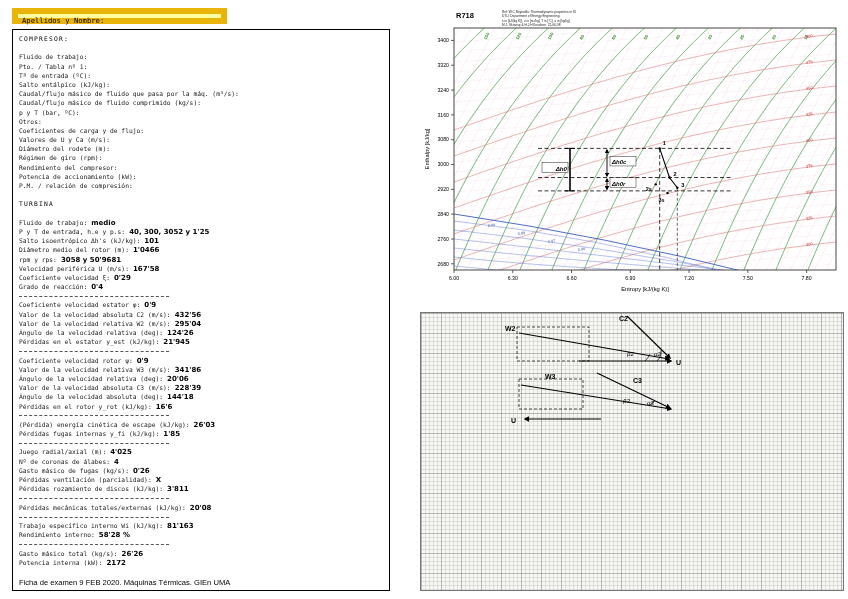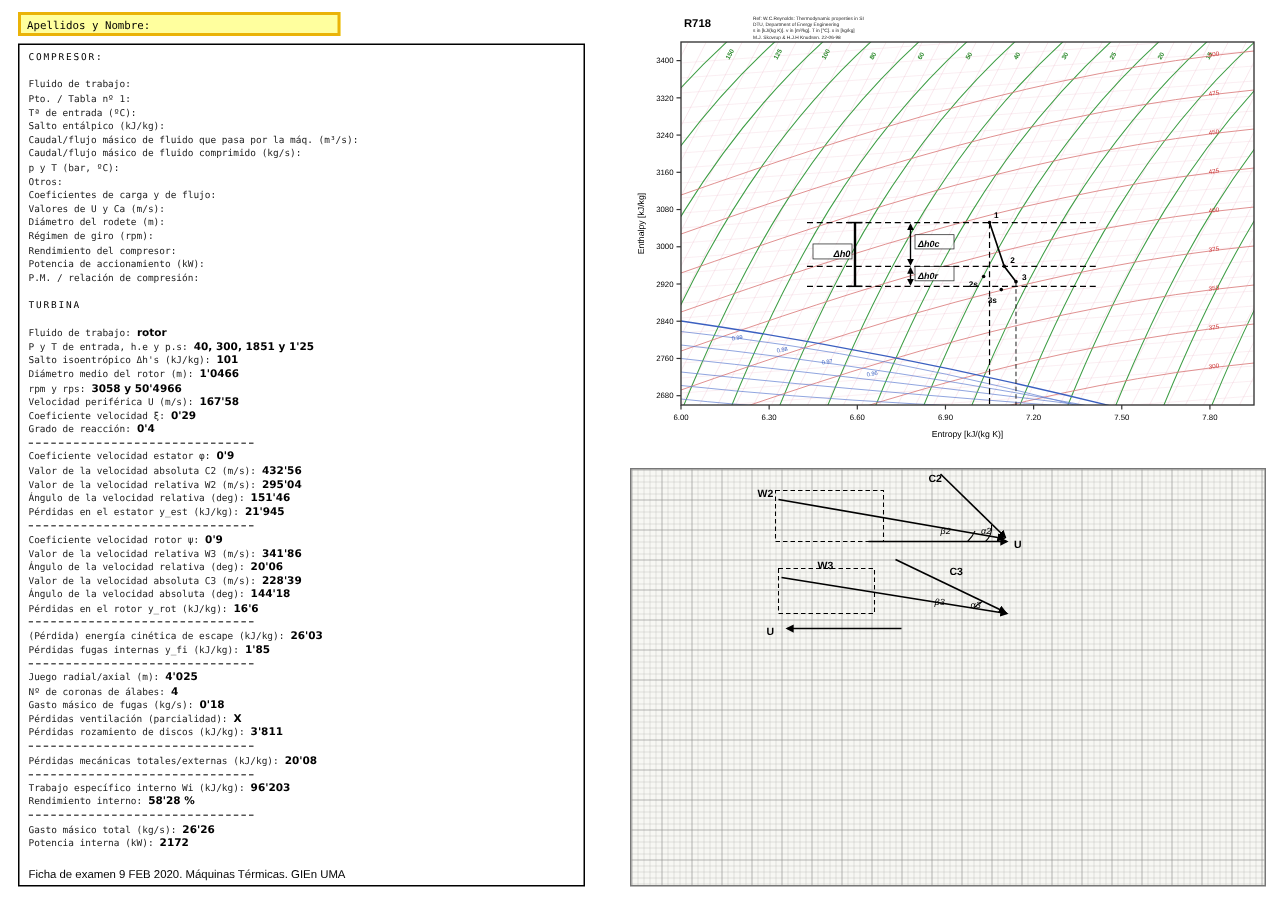--- a/index.html
+++ b/index.html
@@ -2,21 +2,21 @@
 <html><head>
 <meta charset="utf-8">
 <style>
   html,body{margin:0;padding:0;background:#fff;}
   .page{position:relative;width:848px;height:599px;background:#fff;overflow:hidden;
         font-family:"Liberation Sans",sans-serif;}
 
   
   .left-panel{position:absolute;left:12px;top:8px;width:392px;height:585px;}
   .name-box{position:absolute;left:0;top:0;width:215px;height:16px;background:#ffff9e;
-            border:2px solid #eab308;box-sizing:border-box;padding:2px 4px;
+            border:6px solid #eab308;box-sizing:border-box;padding:2px 4px;
             font:7.2px "DejaVu Sans Mono",monospace;color:#000;}
   .main-box{position:absolute;left:0;top:21px;width:378px;height:562px;border:1px solid #000;
             box-sizing:border-box;padding:4px 6px 14px 6px;background:#fff;}
   .ln{height:9.2px;line-height:9.2px;font:6.3px/9.2px "DejaVu Sans Mono",monospace;
       white-space:nowrap;overflow:hidden;color:#222;}
   .ln.h{letter-spacing:1.2px;color:#000;}
   .ln .val{font:bold 7px "DejaVu Sans",sans-serif;margin-left:4px;color:#000;}
   .sepline{display:inline-block;width:150px;border-top:1px dashed #555;vertical-align:middle;}
   .form-footer{position:absolute;left:6px;bottom:3px;font:7.6px "Liberation Sans",sans-serif;color:#000;}
 
@@ -59,54 +59,54 @@
           <div class="ln f"><span class="lbl">Coeficientes de carga y de flujo:</span></div>
           <div class="ln f"><span class="lbl">Valores de U y Ca (m/s):</span></div>
           <div class="ln f"><span class="lbl">Diámetro del rodete (m):</span></div>
           <div class="ln f"><span class="lbl">Régimen de giro (rpm):</span></div>
           <div class="ln f"><span class="lbl">Rendimiento del compresor:</span></div>
           <div class="ln f"><span class="lbl">Potencia de accionamiento (kW):</span></div>
           <div class="ln f"><span class="lbl">P.M. / relación de compresión:</span></div>
           <div class="ln b"></div>
           <div class="ln h">TURBINA</div>
           <div class="ln b"></div>
-          <div class="ln f"><span class="lbl">Fluido de trabajo:</span><span class="val">rotor</span></div>
-          <div class="ln f"><span class="lbl">P y T de entrada, h.e y p.s:</span><span class="val">40, 300, 1851 y 1'25</span></div>
+          <div class="ln f"><span class="lbl">Fluido de trabajo:</span><span class="val">medio</span></div>
+          <div class="ln f"><span class="lbl">P y T de entrada, h.e y p.s:</span><span class="val">40, 300, 3052 y 1'25</span></div>
           <div class="ln f"><span class="lbl">Salto isoentrópico Δh's (kJ/kg):</span><span class="val">101</span></div>
           <div class="ln f"><span class="lbl">Diámetro medio del rotor (m):</span><span class="val">1'0466</span></div>
-          <div class="ln f"><span class="lbl">rpm y rps:</span><span class="val">3058 y 50'4966</span></div>
+          <div class="ln f"><span class="lbl">rpm y rps:</span><span class="val">3058 y 50'9681</span></div>
           <div class="ln f"><span class="lbl">Velocidad periférica U (m/s):</span><span class="val">167'58</span></div>
           <div class="ln f"><span class="lbl">Coeficiente velocidad ξ:</span><span class="val">0'29</span></div>
           <div class="ln f"><span class="lbl">Grado de reacción:</span><span class="val">0'4</span></div>
           <div class="ln s"><span class="sepline"></span></div>
           <div class="ln f"><span class="lbl">Coeficiente velocidad estator φ:</span><span class="val">0'9</span></div>
           <div class="ln f"><span class="lbl">Valor de la velocidad absoluta C2 (m/s):</span><span class="val">432'56</span></div>
           <div class="ln f"><span class="lbl">Valor de la velocidad relativa W2 (m/s):</span><span class="val">295'04</span></div>
-          <div class="ln f"><span class="lbl">Ángulo de la velocidad relativa (deg):</span><span class="val">151'46</span></div>
+          <div class="ln f"><span class="lbl">Ángulo de la velocidad relativa (deg):</span><span class="val">124'26</span></div>
           <div class="ln f"><span class="lbl">Pérdidas en el estator y_est (kJ/kg):</span><span class="val">21'945</span></div>
           <div class="ln s"><span class="sepline"></span></div>
           <div class="ln f"><span class="lbl">Coeficiente velocidad rotor ψ:</span><span class="val">0'9</span></div>
           <div class="ln f"><span class="lbl">Valor de la velocidad relativa W3 (m/s):</span><span class="val">341'86</span></div>
           <div class="ln f"><span class="lbl">Ángulo de la velocidad relativa (deg):</span><span class="val">20'06</span></div>
           <div class="ln f"><span class="lbl">Valor de la velocidad absoluta C3 (m/s):</span><span class="val">228'39</span></div>
           <div class="ln f"><span class="lbl">Ángulo de la velocidad absoluta (deg):</span><span class="val">144'18</span></div>
           <div class="ln f"><span class="lbl">Pérdidas en el rotor y_rot (kJ/kg):</span><span class="val">16'6</span></div>
           <div class="ln s"><span class="sepline"></span></div>
           <div class="ln f"><span class="lbl">(Pérdida) energía cinética de escape (kJ/kg):</span><span class="val">26'03</span></div>
           <div class="ln f"><span class="lbl">Pérdidas fugas internas y_fi (kJ/kg):</span><span class="val">1'85</span></div>
           <div class="ln s"><span class="sepline"></span></div>
           <div class="ln f"><span class="lbl">Juego radial/axial (m):</span><span class="val">4'025</span></div>
           <div class="ln f"><span class="lbl">Nº de coronas de álabes:</span><span class="val">4</span></div>
-          <div class="ln f"><span class="lbl">Gasto másico de fugas (kg/s):</span><span class="val">0'18</span></div>
+          <div class="ln f"><span class="lbl">Gasto másico de fugas (kg/s):</span><span class="val">0'26</span></div>
           <div class="ln f"><span class="lbl">Pérdidas ventilación (parcialidad):</span><span class="val">X</span></div>
           <div class="ln f"><span class="lbl">Pérdidas rozamiento de discos (kJ/kg):</span><span class="val">3'811</span></div>
           <div class="ln s"><span class="sepline"></span></div>
           <div class="ln f"><span class="lbl">Pérdidas mecánicas totales/externas (kJ/kg):</span><span class="val">20'08</span></div>
           <div class="ln s"><span class="sepline"></span></div>
-          <div class="ln f"><span class="lbl">Trabajo específico interno Wi (kJ/kg):</span><span class="val">96'203</span></div>
+          <div class="ln f"><span class="lbl">Trabajo específico interno Wi (kJ/kg):</span><span class="val">81'163</span></div>
           <div class="ln f"><span class="lbl">Rendimiento interno:</span><span class="val">58'28 %</span></div>
           <div class="ln s"><span class="sepline"></span></div>
           <div class="ln f"><span class="lbl">Gasto másico total (kg/s):</span><span class="val">26'26</span></div>
           <div class="ln f"><span class="lbl">Potencia interna (kW):</span><span class="val">2172</span></div>
         </div>
       <div class="form-footer">Ficha de examen 9 FEB 2020. Máquinas Térmicas. GIEn UMA</div>
     </div>
   </section>
 
   <section class="chart-panel">

